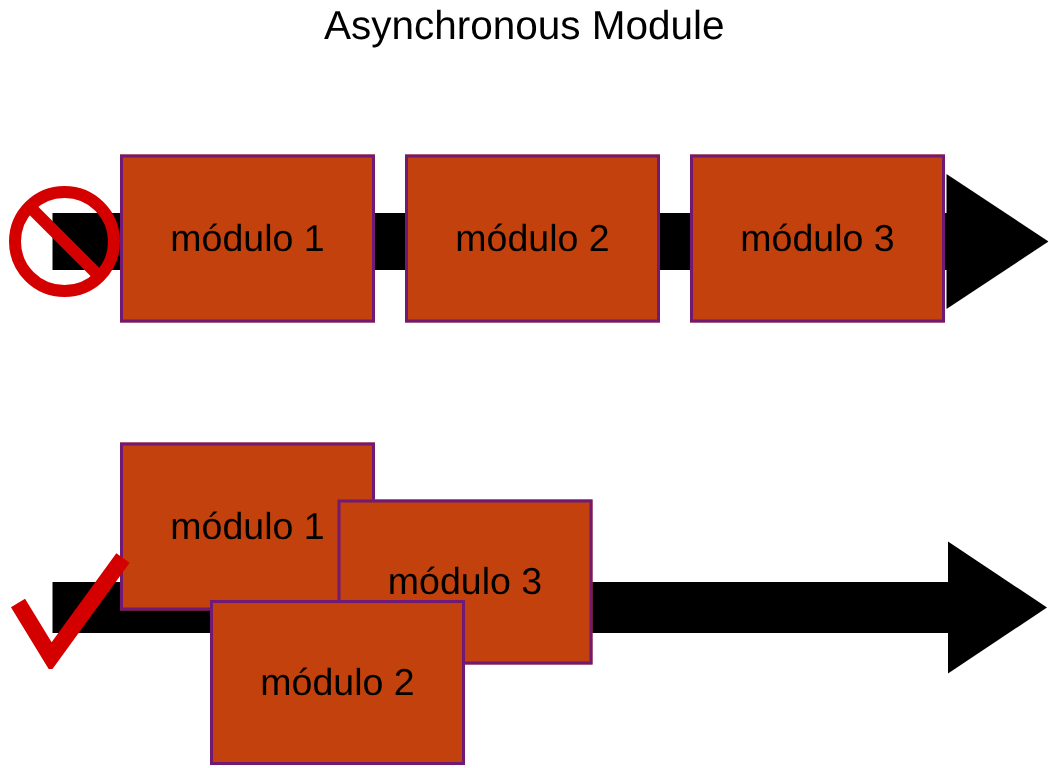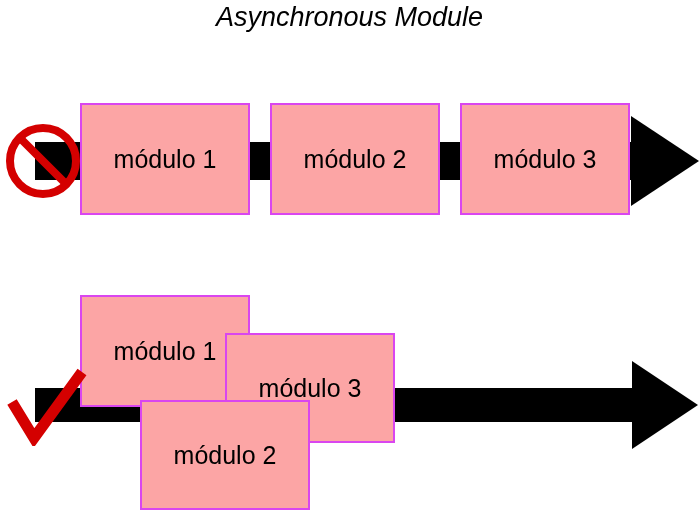--- a/index.html
+++ b/index.html
@@ -17,40 +17,39 @@
   }
   .title {
     position: absolute;
     top: 1px;
     left: 0;
     width: 100%;
     text-align: center;
     font-size: 27px;
     line-height: 1.22;
     color: #000000;
-    font-style: italic;
   }
   .arrow-bar {
     position: absolute;
     background: #000000;
     z-index: 1;
   }
   .arrow-head {
     position: absolute;
     width: 0;
     height: 0;
     border-style: solid;
     border-color: transparent;
     border-left-color: #000000;
     z-index: 1;
   }
   .module-box {
     position: absolute;
-    background: #fca5a5;
-    border: 2px solid #d946ef;
+    background: #c2410c;
+    border: 2px solid #701a75;
     box-sizing: border-box;
     display: flex;
     align-items: center;
     justify-content: center;
     font-size: 25px;
     color: #000000;
   }
   .icon-wrap {
     position: absolute;
     z-index: 6;

